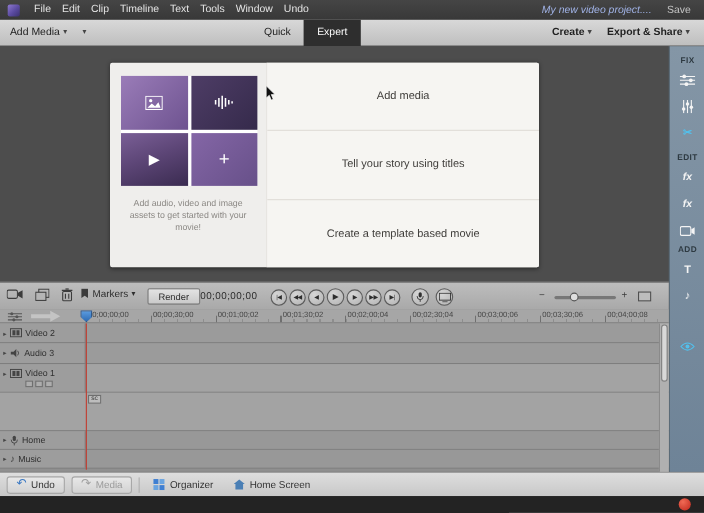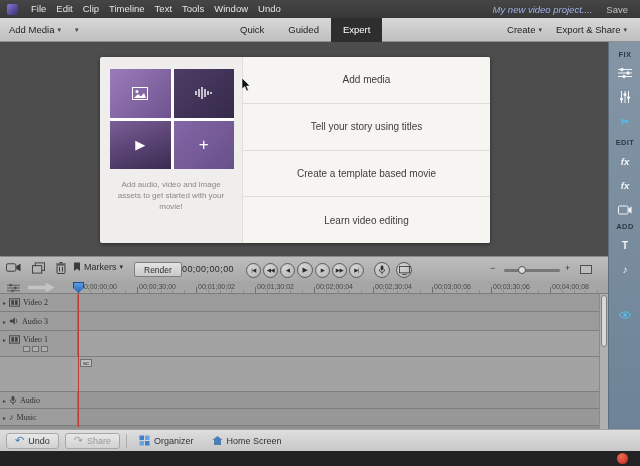--- a/index.html
+++ b/index.html
@@ -21,21 +21,21 @@
   
   #toolbar { position:absolute; left:0; top:18px; width:640px; height:24px;
     background:linear-gradient(#d8d8d8,#bfbfbf); border-bottom:1px solid #8f8f8f;
     font-size:9.5px; color:#222; }
   .dd { display:flex; align-items:center; gap:3px; line-height:24px; padding:0 7px; cursor:default; white-space:nowrap; }
   .dd .caret { font-size:7px; color:#444; }
   #tb-left { position:absolute; left:2px; top:0; display:flex; }
   #modes { position:absolute; left:228px; top:0; display:flex; }
   .mode { padding:0 12px; line-height:24px; }
   .mode.active { background:#2e2e2e; color:#fff; }
-  #tb-right { position:absolute; right:6px; top:0; display:flex; }
+  #tb-right { position:absolute; right:6px; top:0; display:flex;font-weight:bold; }
 
   
   #main { position:absolute; left:0; top:42px; width:608px; height:214px; background:#4d4d4d; }
   #card { position:absolute; left:100px; top:15px; width:390px; height:186px;
     background:#efeeec; border-radius:2px; box-shadow:0 1px 4px rgba(0,0,0,.45); display:flex; }
   #card-left { width:142px; height:100%; position:relative; }
   #tiles { position:absolute; left:10px; top:12px; width:124px; height:100px;
     background:#fff; display:grid; grid-template-columns:1fr 1fr; grid-template-rows:1fr 1fr; gap:3px; padding:0; }
   .tile { display:flex; align-items:center; justify-content:center; color:#fff; }
   .t1 { background:linear-gradient(135deg,#9a7cb8,#6e5390); }
@@ -93,21 +93,21 @@
   #ruler-left { position:absolute; left:0; top:0; width:78px; height:13px; display:flex; align-items:center; }
   .rlabel { position:absolute; top:2px; font-size:7px; color:#474747; white-space:nowrap; }
   #ticks-minor { position:absolute; left:78px; right:10px; bottom:0; height:3px;
     background:repeating-linear-gradient(90deg,#8d8d8d 0 1px,transparent 1px 11.8px); }
   #ticks-major { position:absolute; left:78px; right:10px; bottom:0; height:6px;
     background:repeating-linear-gradient(90deg,#6f6f6f 0 1px,transparent 1px 59px); }
   #tracks { position:absolute; left:0; top:13px; width:608px; }
   .trow { display:flex; border-bottom:1px solid #7e7e7e; }
   .thead { width:78px; background:#9d9d9d; border-right:1px solid #7a7a7a;
     display:flex; flex-direction:column; justify-content:center; padding-left:3px; }
-  .thead .line1 { display:flex; align-items:center; gap:3px;font-family:Liberation Serif, serif; }
+  .thead .line1 { display:flex; align-items:center; gap:3px; }
   .tri { font-size:6px; color:#444; }
   .tname { font-size:8px; color:#2f2f2f; }
   .btnrow { display:flex; gap:2px; margin:2px 0 0 20px; }
   .mini { width:7px; height:6px; background:#adadad; border:1px solid #6f6f6f; }
   .tlane { flex:1; }
   .lane-std { background:#9b9b9b; }
   .lane-main { background:#a3a3a3; }
   .lane-low { background:#989898; }
   #playhead-line { position:absolute; left:78px; top:13px; width:1px; height:133px; background:#c23b2f; z-index:4; }
   #cti { position:absolute; left:73px; top:1px; width:11px; height:11px; z-index:5;
@@ -167,21 +167,20 @@
       <div class="dd">
         <span>Add Media</span>
         <span class="caret">▾</span>
       </div>
       <div class="dd">
         <span class="caret">▾</span>
       </div>
     </div>
     <div id="modes">
       <div class="mode">Quick</div>
-      <div class="mode">Guided</div>
       <div class="mode active">Expert</div>
     </div>
     <div id="tb-right">
       <div class="dd">
         <span>Create</span>
         <span class="caret">▾</span>
       </div>
       <div class="dd">
         <span>Export &amp; Share</span>
         <span class="caret">▾</span>
@@ -222,21 +221,20 @@
           <div class="tile t4">
             <span class="glyph">+</span>
           </div>
         </div>
         <div id="caption">Add audio, video and image assets to get started with your movie!</div>
       </div>
       <div id="card-right">
         <div class="action">Add media</div>
         <div class="action">Tell your story using titles</div>
         <div class="action">Create a template based movie</div>
-        <div class="action">Learn video editing</div>
       </div>
     </div>
     <div id="cursor">
       <svg viewBox="0 0 10 14" width="10" height="14">
           <path d="M1 0 L1 11 L3.8 8.6 L5.6 13 L7.4 12.2 L5.6 8 L9 8 Z" fill="#111" stroke="#fff" stroke-width="0.6"></path>
         </svg>
     </div>
   </div>
 
   <div id="sidebar">
@@ -465,21 +463,21 @@
         <div class="thead">
           <div class="line1">
             <span class="tri">▸</span>
             <span>
                 <svg viewBox="0 0 10 12" width="8" height="11">
                   <rect x="3.2" y="0.5" width="3.6" height="6" rx="1.8" fill="#444"></rect>
                   <path d="M1.5 5 Q1.5 9 5 9 Q8.5 9 8.5 5" fill="none" stroke="#444"></path>
                   <line x1="5" y1="9" x2="5" y2="11.5" stroke="#444"></line>
                 </svg>
               </span>
-            <span class="tname">Audio</span>
+            <span class="tname">Home</span>
           </div>
         </div>
         <div class="tlane lane-low"></div>
       </div>
 
       <div class="trow" style="height:17px">
         <div class="thead">
           <div class="line1">
             <span class="tri">▸</span>
             <span class="tname" style="font-size:9px; color:#444">♪</span>
@@ -498,21 +496,21 @@
     </div>
   </div>
 
   <div id="statusbar">
     <div class="sb-btn">
       <span class="undo-arrow">↶</span>
       <span>Undo</span>
     </div>
     <div class="sb-btn">
       <span class="redo-arrow">↷</span>
-      <span class="dim">Share</span>
+      <span class="dim">Media</span>
     </div>
     <div class="vsep"></div>
     <div class="sb-flat">
       <span>
         <svg viewBox="0 0 11 11" width="11" height="11">
             <rect x="0.5" y="0.5" width="4.5" height="4.5" fill="#3f7fd2"></rect>
             <rect x="6" y="0.5" width="4.5" height="4.5" fill="#6aa4e0"></rect>
             <rect x="0.5" y="6" width="4.5" height="4.5" fill="#6aa4e0"></rect>
             <rect x="6" y="6" width="4.5" height="4.5" fill="#3f7fd2"></rect>
           </svg>

